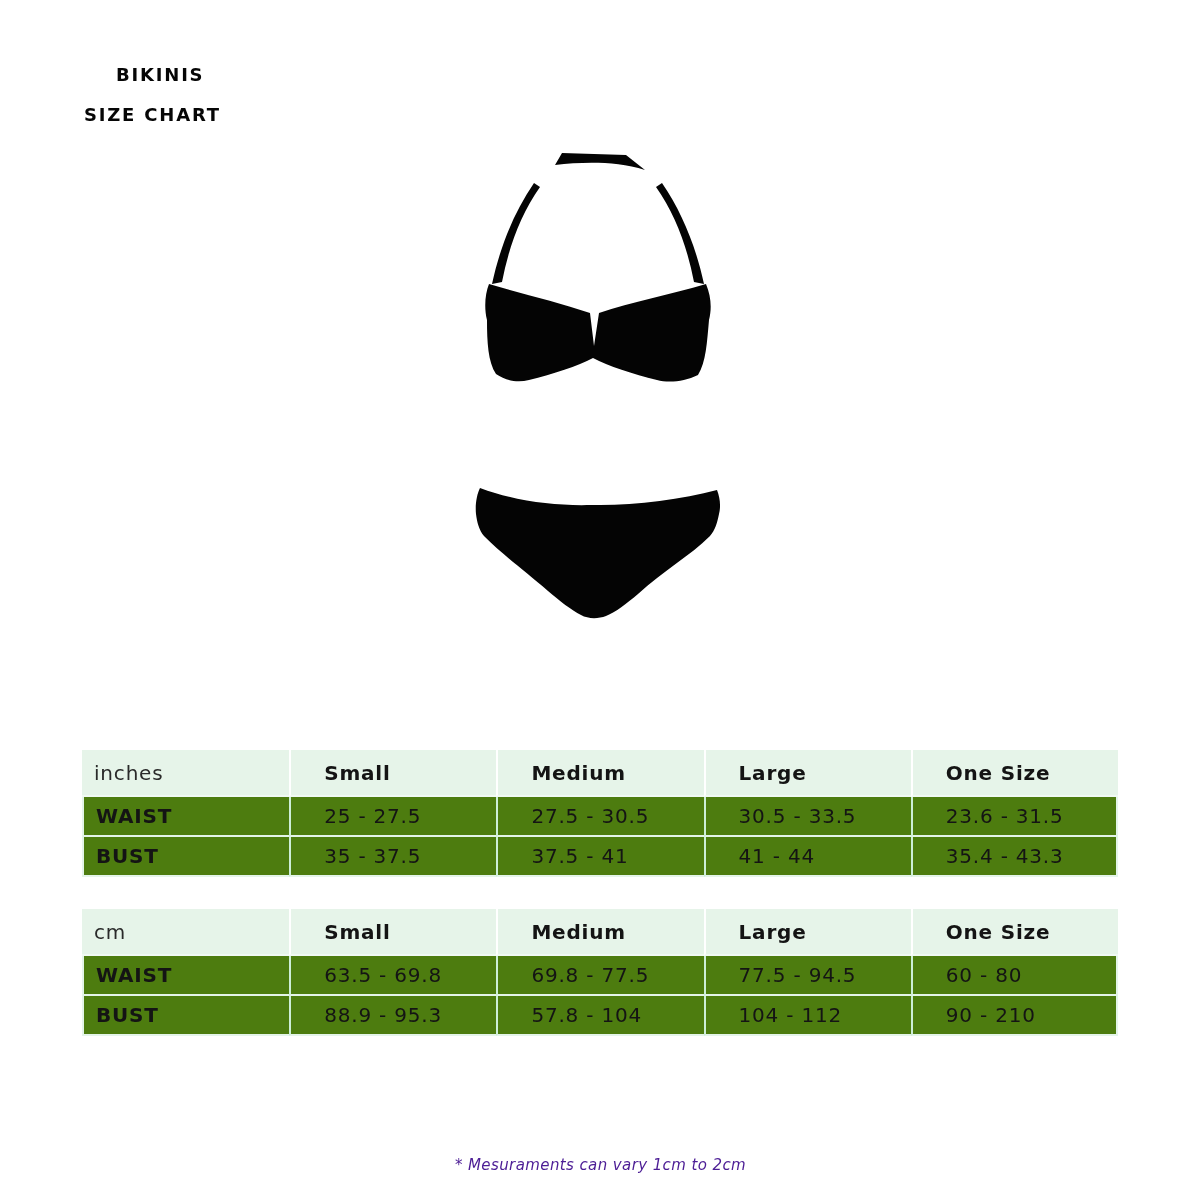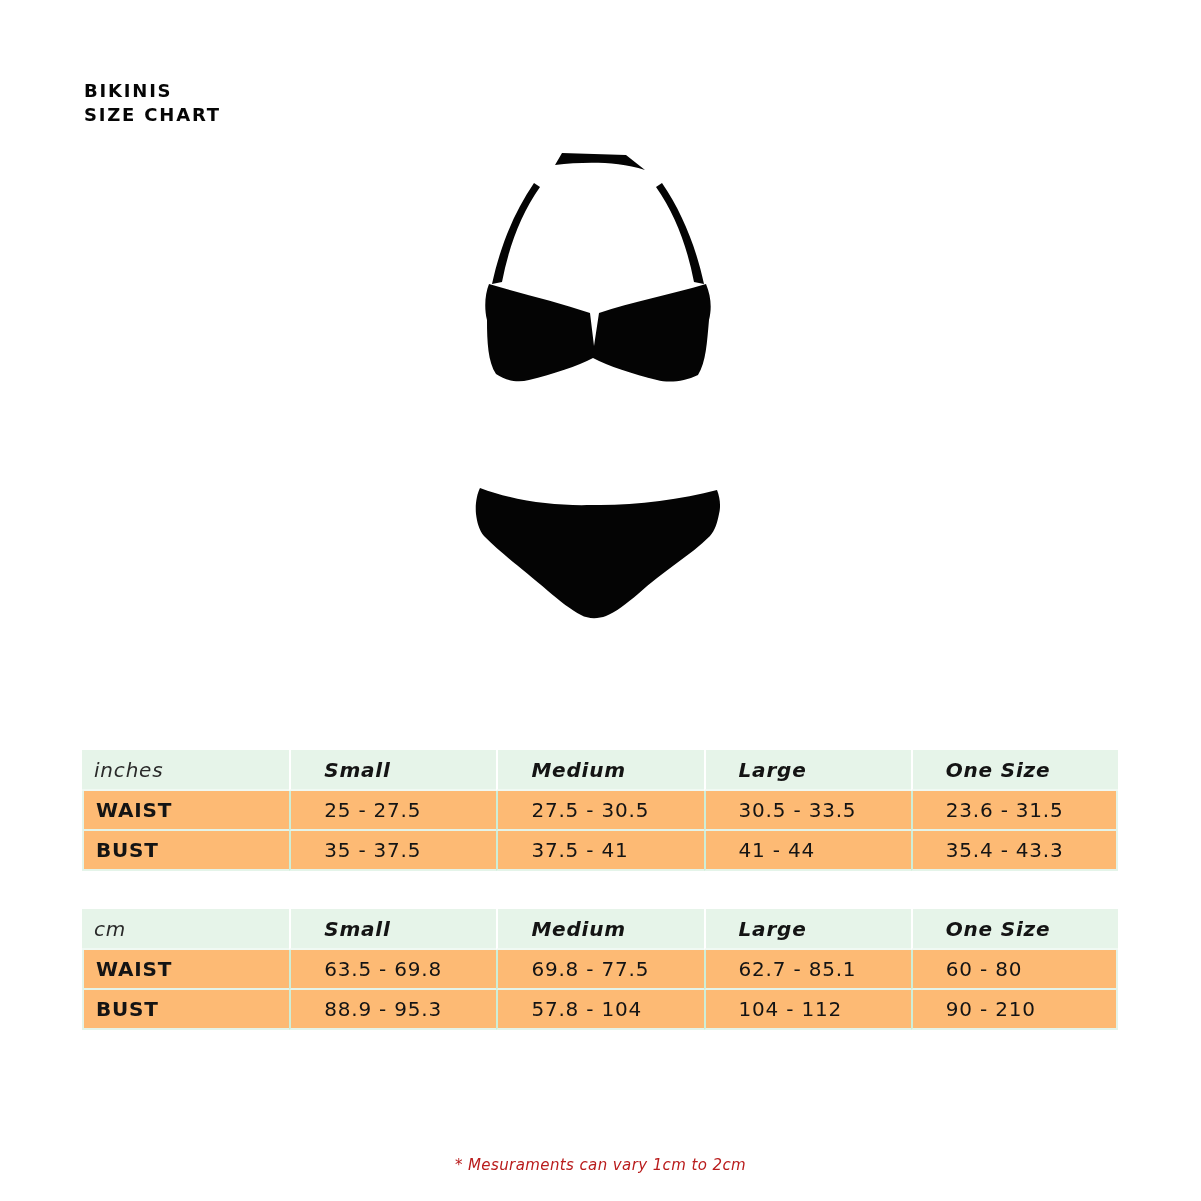--- a/index.html
+++ b/index.html
@@ -10,66 +10,65 @@
     position: relative;
     font-family: "DejaVu Sans", "Liberation Sans", sans-serif;
     color: #141414;
     overflow: hidden;
   }
   .title, .subtitle {
     position: absolute; left: 84px; margin: 0;
     font-size: 18px; font-weight: 700; letter-spacing: 1.8px;
     color: #060606; white-space: nowrap;
   }
-  .title { top: 80px; }
+  .title { top: 64px; margin-left: 32px; }
   .subtitle { top: 104px; }
 
   .bikini-svg {
     position: absolute; left: 468px; top: 142px;
     width: 264px; height: 492px;
   }
   .bikini-svg path { fill: #040404; }
 
   table.size-table {
     position: absolute; left: 82px; width: 1036px;
     border-collapse: separate; border-spacing: 0;
     table-layout: fixed;
     font-size: 20px; letter-spacing: 0.8px; color: #141414;
   }
   table.table-inches { top: 750px; }
   table.table-cm     { top: 909px; }
   .size-table th {
-    height: 41px; background: #e6f4e9;
+    height: 47px; background: #e6f4e9;
     text-align: left; font-weight: 700; font-size: 20px;
     padding: 0 0 0 33px;
     border-left: 2px solid #ffffff;
     border-bottom: 2px solid #f0f9f3;
-    font-style: italic;
   }
   .size-table th.unit {
     font-weight: 400; padding-left: 12px; border-left: 0; color: #2a2a2a;
   }
   .size-table td {
-    height: 40px; background: #fdba74;
+    height: 40px; background: #4d7c0f;
     padding: 0 0 0 33px;
     border-left: 2px solid #cdeed8;
     border-bottom: 2px solid #e4f4e9;
     white-space: nowrap;
   }
   .size-table td.label {
     font-weight: 700; padding-left: 12px;
     border-left: 2px solid #e4f4e9;
   }
   .size-table td:last-child { border-right: 2px solid #e4f4e9; margin-top: 20px; }
 
   .footnote {
     position: absolute; left: 0; top: 1156px; width: 1201px;
     margin: 0; text-align: center;
     font-size: 15px; font-style: italic; letter-spacing: 0.4px;
-    color: #b91c1c;
+    color: #4c1d95;
   }
 </style>
 </head>
 <body>
 
 <main>
 
   <h1 class="title">BIKINIS</h1>
   <h2 class="subtitle">SIZE CHART</h2>
 
@@ -140,21 +139,21 @@
         <th>Medium</th>
         <th>Large</th>
         <th>One Size</th>
       </tr>
     </thead>
     <tbody>
       <tr>
         <td class="label">WAIST</td>
         <td>63.5 - 69.8</td>
         <td>69.8 - 77.5</td>
-        <td>62.7 - 85.1</td>
+        <td>77.5 - 94.5</td>
         <td>60 - 80</td>
       </tr>
       <tr>
         <td class="label">BUST</td>
         <td>88.9 - 95.3</td>
         <td>57.8 - 104</td>
         <td>104 - 112</td>
         <td>90 - 210</td>
       </tr>
     </tbody>

